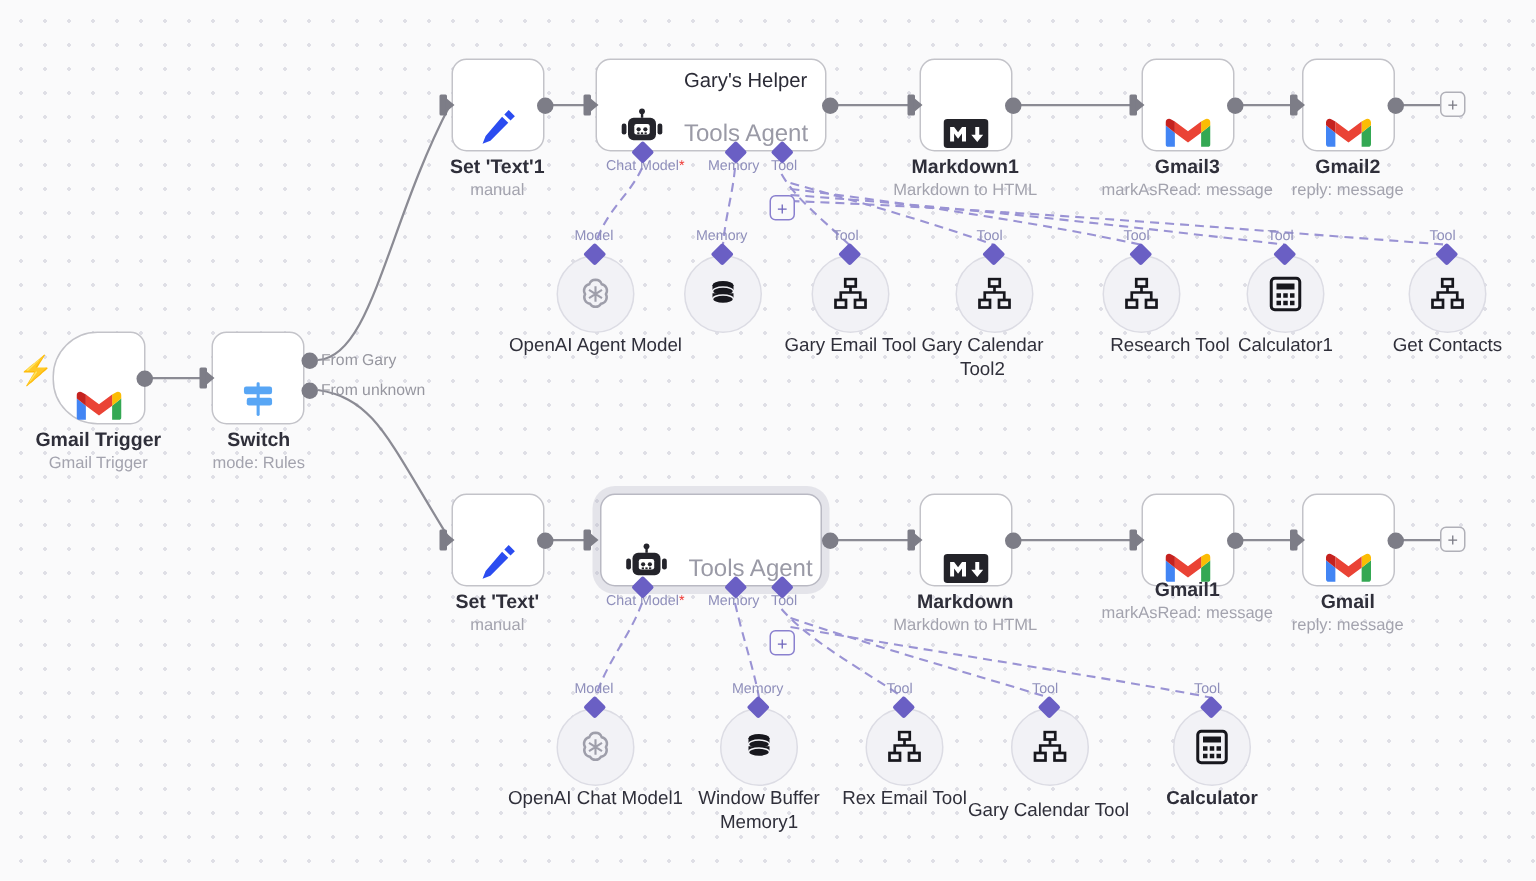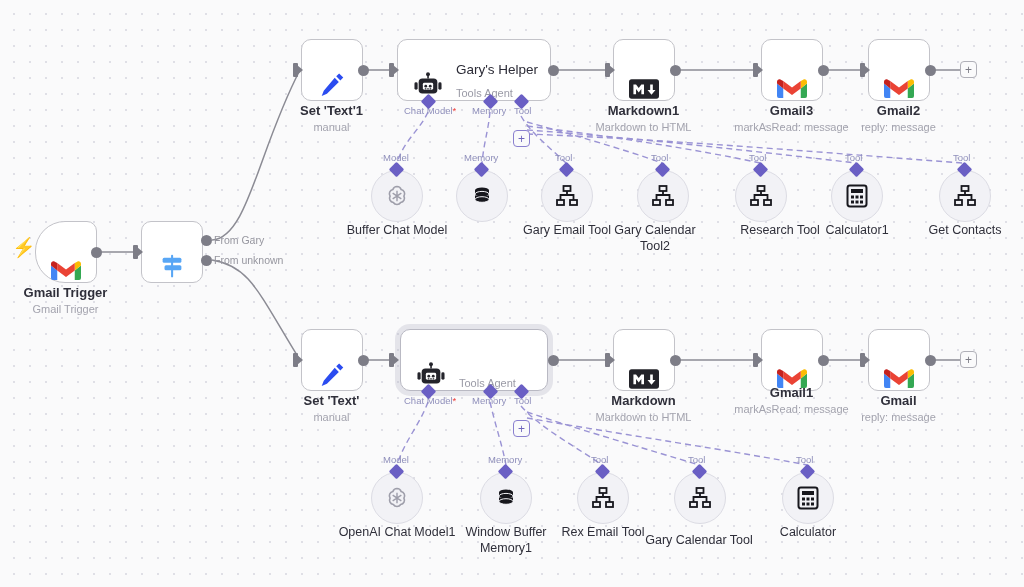--- a/index.html
+++ b/index.html
@@ -30,21 +30,21 @@
   .node.sq { width: 62px; height: 62px; justify-content: center; }
   .node.agent { height: 62px; padding-left: 14px; gap: 12px; }
   .node.selected {
     border-color: #b9b9c3;
     box-shadow: 0 0 0 5px rgba(180,180,195,.30);
   }
   .node .glyph { display: flex; align-items: center; justify-content: center; flex: none; }
 
   .agent-text { display: flex; flex-direction: column; justify-content: center; line-height: 1.16; }
   .agent-title { font-size: 13.5px; color: #2b2b36; font-weight: 400; }
-  .agent-sub { font-size: 11px; color: #9a9aa6; margin-top: 10px; }
+  .agent-sub { font-size: 16px; color: #9a9aa6; margin-top: 20px; }
 
   
   .nlabel {
     position: absolute;
     text-align: center;
     z-index: 5;
     pointer-events: none;
   }
   .nlabel .t { font-size: 13px; font-weight: 700; color: #2f2f3a; line-height: 1.25; white-space: nowrap; }
   .nlabel .s { font-size: 11px; color: #a3a3ae; line-height: 1.3; margin-top: 1px; white-space: nowrap; }
@@ -180,20 +180,24 @@
         <rect x="8" y="14" width="18" height="5.5" rx="1.6" fill="#58a6f5"></rect>
         <rect x="15" y="3" width="2.2" height="24" rx="1" fill="#58a6f5"></rect>
       </svg>
     </span>
   </div>
   <div class="port-in" style="left:133px; top:245px;"></div>
   <div class="port-out" style="left:201px; top:235px;"></div>
   <div class="port-out" style="left:201px; top:255px;"></div>
   <div class="elabel" style="left:214px; top:234px;">From Gary</div>
   <div class="elabel" style="left:214px; top:254px;">From unknown</div>
+  <div class="nlabel" style="left:107px; top:285px; width:131px;">
+    <div class="t">Switch</div>
+    <div class="s">mode: Rules</div>
+  </div>
 
   <div class="node sq" style="left:301px; top:39px;">
     <span class="glyph">
       <svg width="30" height="30" viewBox="0 0 32 32">
         <path fill="#2b4cf0" d="M23.6 3.6 28 8l-3.1 3.1-4.4-4.4zM18.9 8.3l4.4 4.4L10.6 25.4 5 27.6l2.2-5.6z"></path>
       </svg>
     </span>
   </div>
   <div class="port-in" style="left:293px; top:63px;"></div>
   <div class="port-out" style="left:358px; top:65px;"></div>
@@ -287,21 +291,21 @@
   <div class="plus" style="left:960px; top:61px;">+</div>
 
   <div class="circ" style="left:371px; top:170px;">
     <svg width="26" height="26" viewBox="0 0 24 24">
       <path fill="none" stroke="#9e9eaa" stroke-width="1.5" d="M12 3.2a4 4 0 0 1 3.8 2.8 4 4 0 0 1 2.6 6.1 4 4 0 0 1-3 5.9 4 4 0 0 1-6.8 0 4 4 0 0 1-3-5.9A4 4 0 0 1 8.2 6 4 4 0 0 1 12 3.2z"></path>
       <path fill="none" stroke="#9e9eaa" stroke-width="1.3" d="M12 7.2v9.6M8 9.4l8 5.2M16 9.4l-8 5.2"></path>
     </svg>
   </div>
   <div class="diamond" style="left:391px; top:164px;"></div>
   <div class="plabel" style="left:383px; top:152px;">Model</div>
-  <div class="clabel" style="left:336px; top:222px; width:122px;">Buffer Chat Model</div>
+  <div class="clabel" style="left:336px; top:222px; width:122px;">OpenAI Agent Model</div>
 
   <div class="circ" style="left:456px; top:170px;">
     <svg width="24" height="24" viewBox="0 0 24 24">
       <ellipse cx="12" cy="6.2" rx="7" ry="2.8" fill="#17171d"></ellipse>
       <rect x="5" y="6.2" width="14" height="4" fill="#17171d"></rect>
       <ellipse cx="12" cy="10.2" rx="7" ry="2.8" fill="#17171d" stroke="#f2f2f6" stroke-width="1"></ellipse>
       <rect x="5" y="11.5" width="14" height="4" fill="#17171d"></rect>
       <ellipse cx="12" cy="15.5" rx="7" ry="2.8" fill="#17171d" stroke="#f2f2f6" stroke-width="1"></ellipse>
     </svg>
   </div>
@@ -523,15 +527,15 @@
       <rect x="5" y="11.5" width="3" height="3" fill="#17171d"></rect>
       <rect x="9.5" y="11.5" width="3" height="3" fill="#17171d"></rect>
       <rect x="14" y="11.5" width="3" height="3" fill="#17171d"></rect>
       <rect x="5" y="16.5" width="3" height="3" fill="#17171d"></rect>
       <rect x="9.5" y="16.5" width="3" height="3" fill="#17171d"></rect>
       <rect x="14" y="16.5" width="3" height="3" fill="#17171d"></rect>
     </svg>
   </div>
   <div class="diamond" style="left:802px; top:466px;"></div>
   <div class="plabel" style="left:796px; top:454px;">Tool</div>
-  <div class="clabel" style="left:756px; top:524px; width:104px;">Calculator</div>
+  <div class="clabel" style="left:756px; top:524px; width:104px;font-weight:bold;">Calculator</div>
 
 </div>
 
 </body></html>

